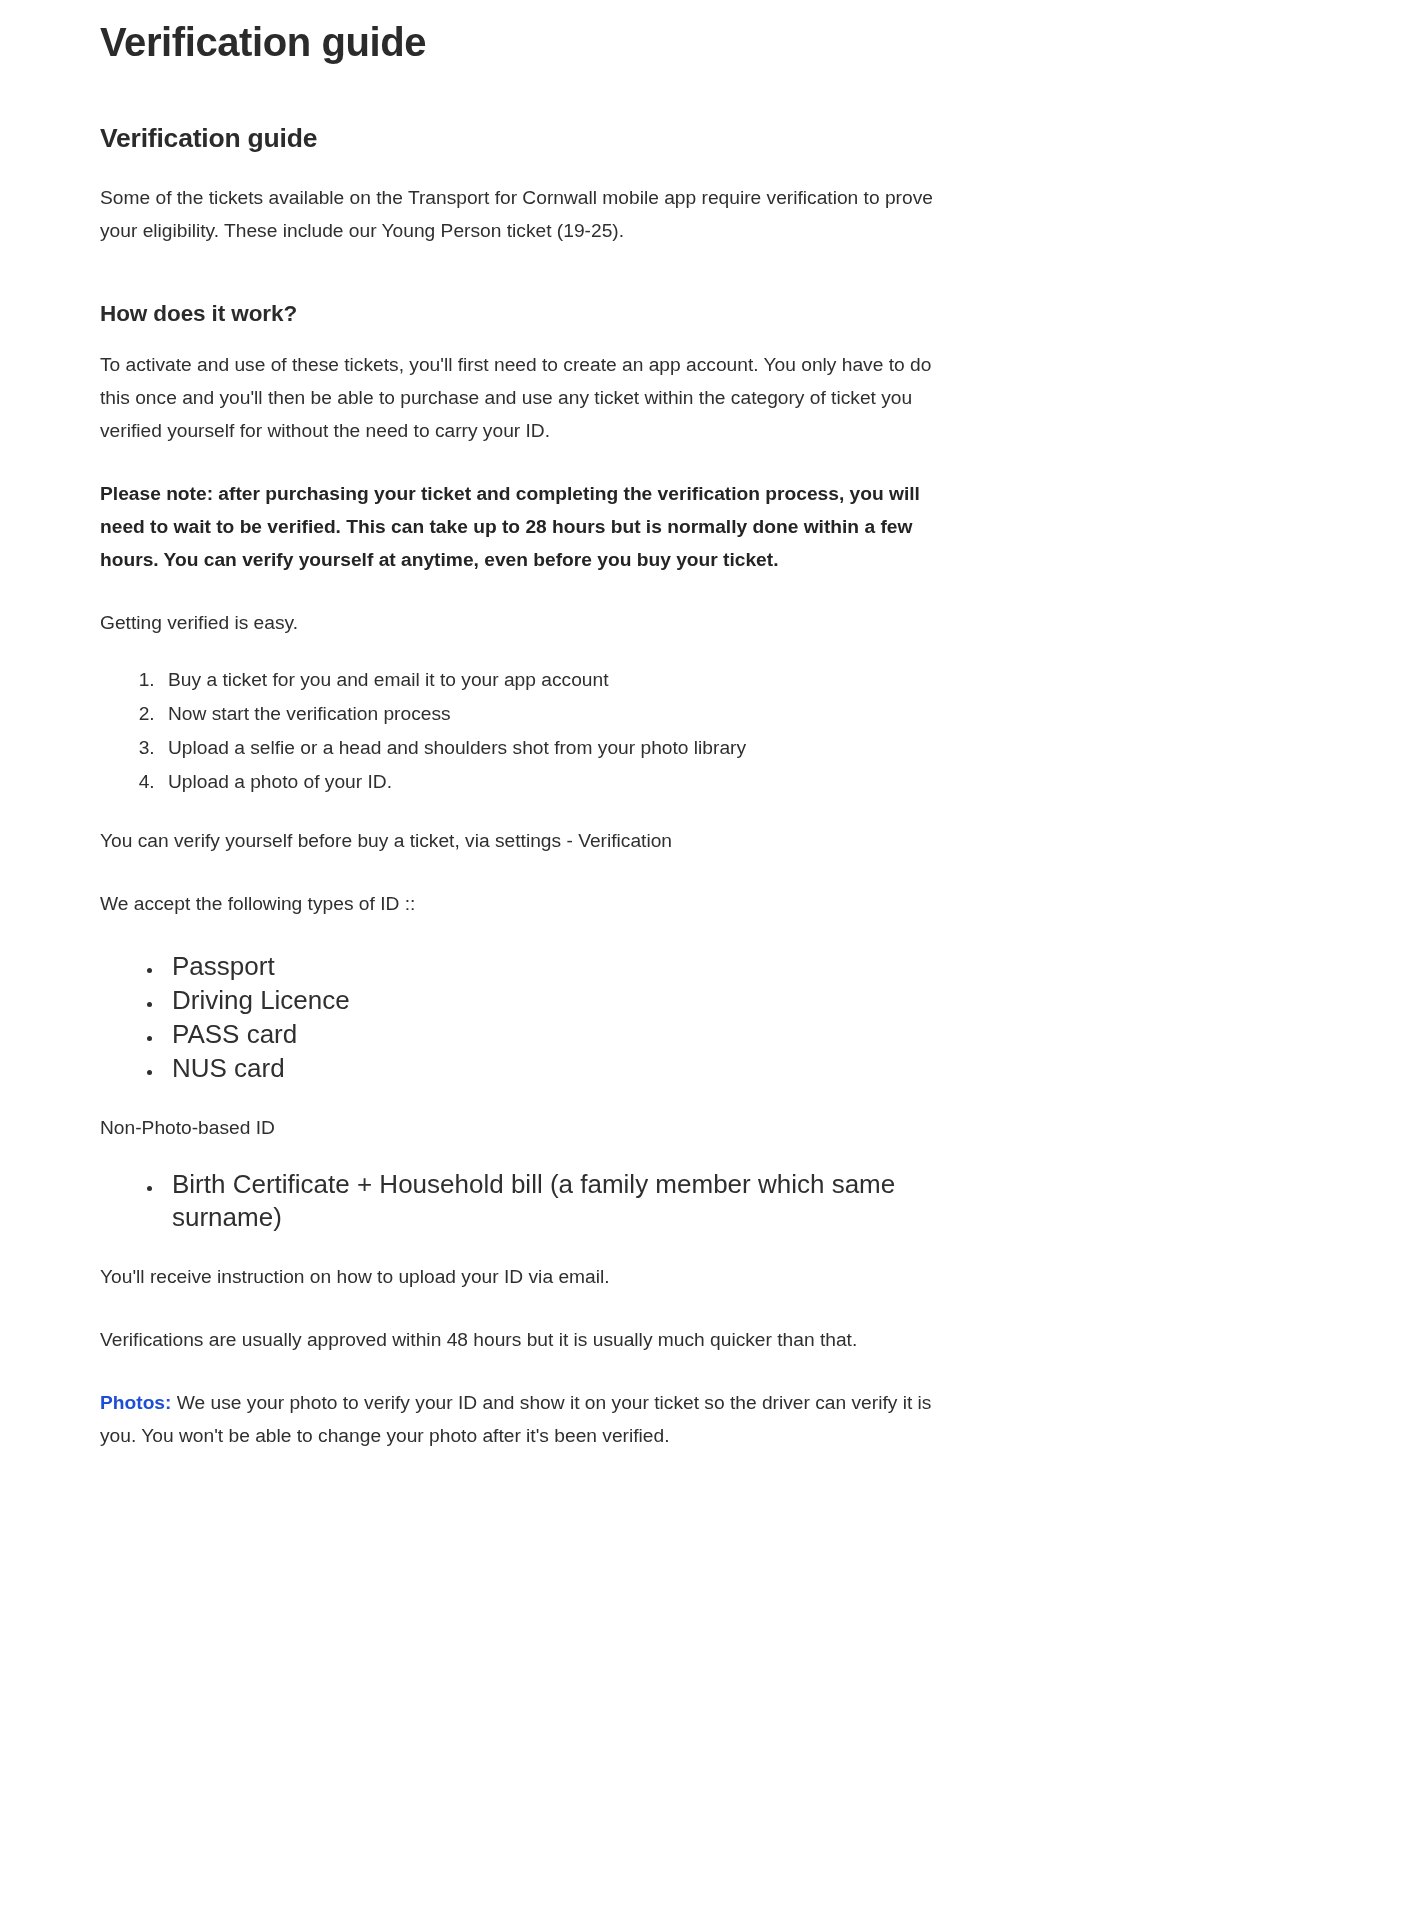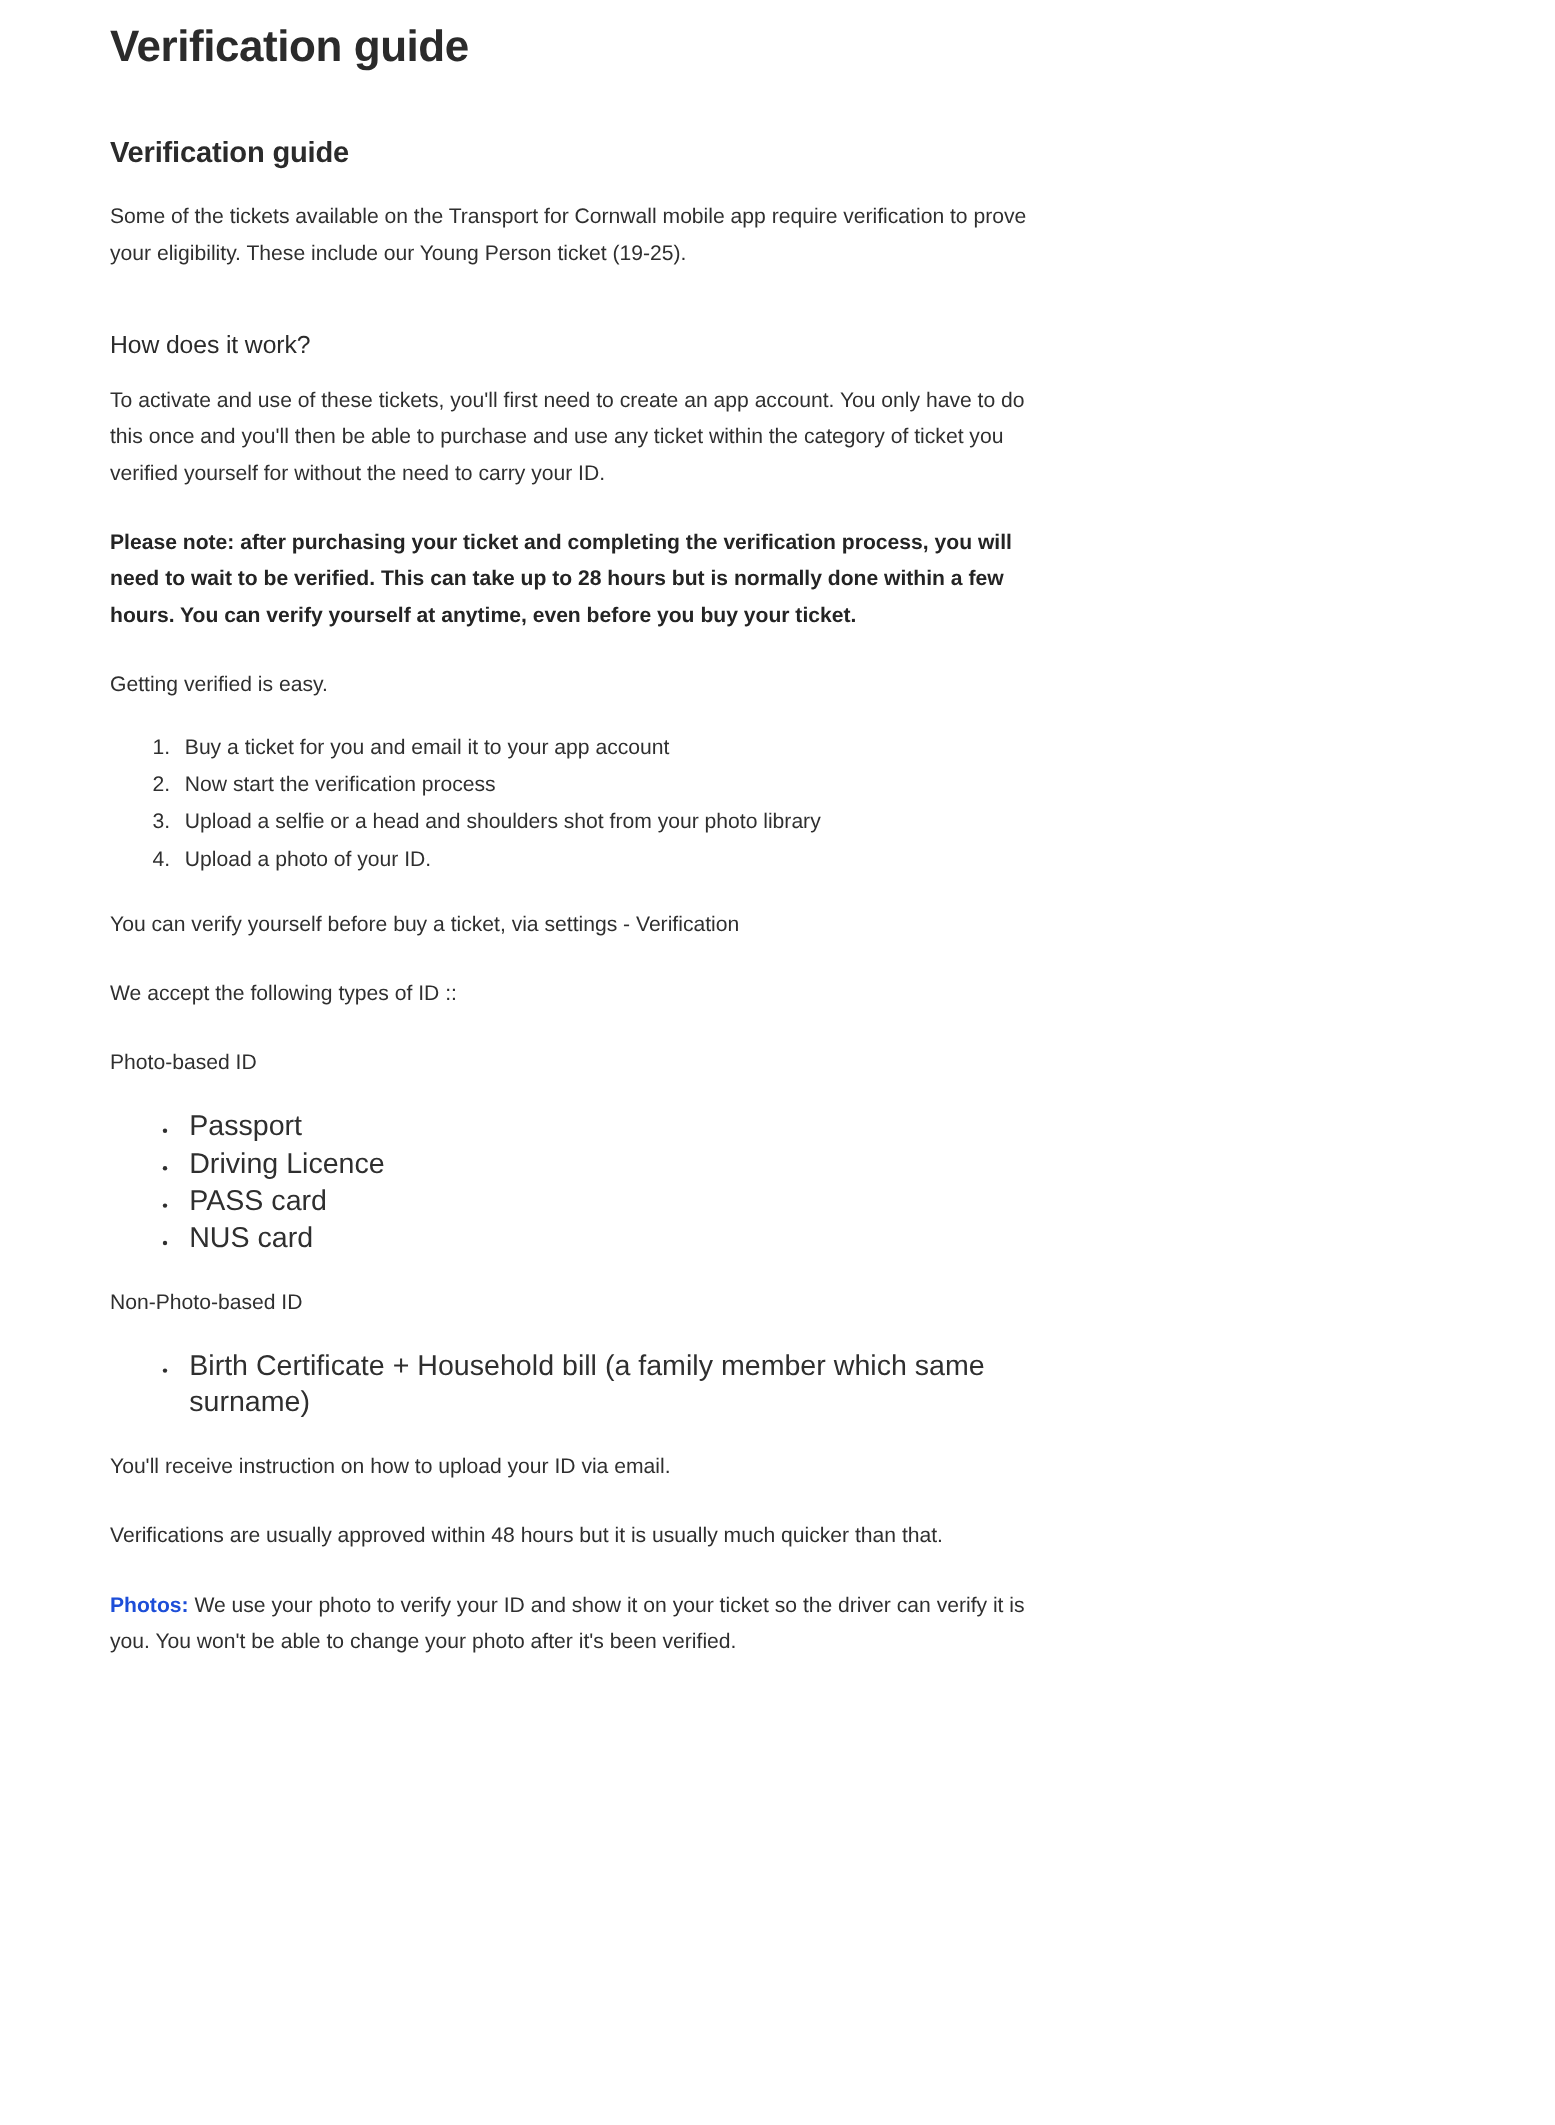--- a/index.html
+++ b/index.html
@@ -36,21 +36,21 @@
   h2.section-title {
     font-size: 26.5px;
     font-weight: bold;
     line-height: 1.25;
     letter-spacing: -0.2px;
     color: #2b2b2b;
     margin: 0 0 26px 0;
   }
   h3.sub-title {
     font-size: 22.5px;
-    font-weight: normal;
+    font-weight: bold;
     line-height: 1.3;
     letter-spacing: -0.1px;
     color: #2b2b2b;
     margin: 52px 0 20px 0;
   }
   p.body-text {
     font-size: 19.2px;
     line-height: 33px;
     color: #2f2f2f;
     margin: 0 0 30px 0;
@@ -115,21 +115,20 @@
       <li>Buy a ticket for you and email it to your app account</li>
       <li>Now start the verification process</li>
       <li>Upload a selfie or a head and shoulders shot from your photo library</li>
       <li>Upload a photo of your ID.</li>
     </ol>
 
     <p class="body-text">You can verify yourself before buy a ticket, via settings - Verification</p>
 
     <p class="body-text">We accept the following types of ID ::</p>
 
-    <p class="body-text no-gap">Photo-based ID</p>
 
     <ul class="id-list">
       <li>Passport</li>
       <li>Driving Licence</li>
       <li>PASS card</li>
       <li>NUS card</li>
     </ul>
 
     <p class="body-text no-gap">Non-Photo-based ID</p>
 

